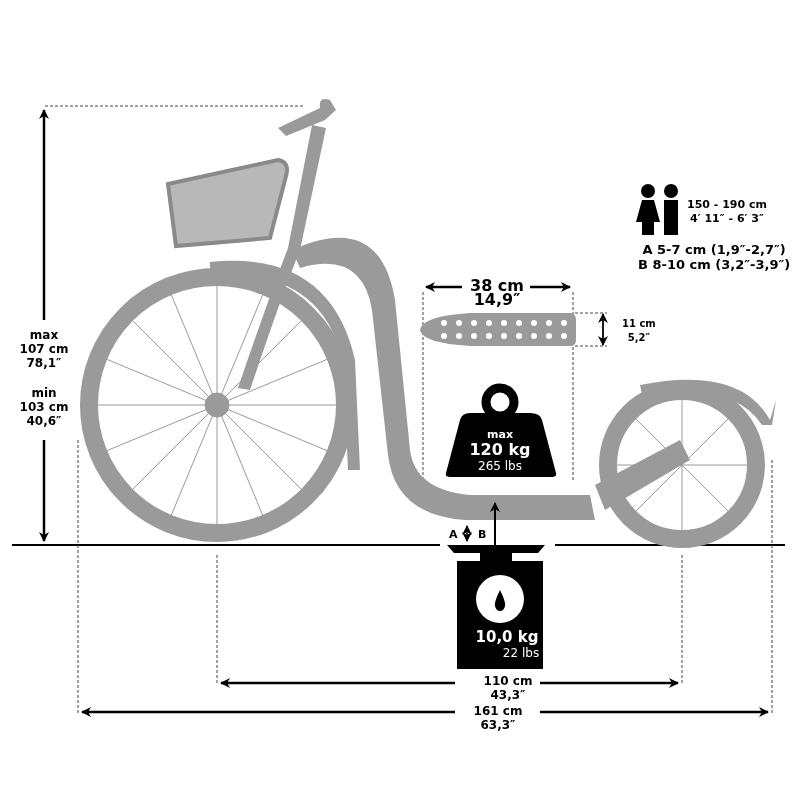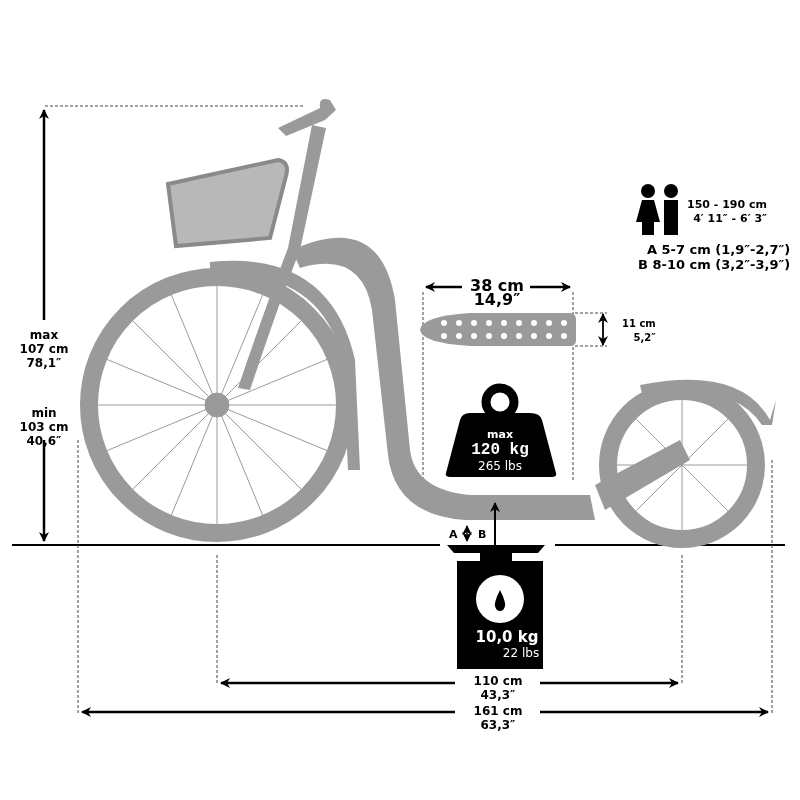--- a/index.html
+++ b/index.html
@@ -1,19 +1,19 @@
 <!DOCTYPE html>
 <html><head>
 <meta charset="utf-8">
 <style>
   html,body{margin:0;padding:0;background:#ffffff;}
   body{width:800px;height:800px;position:relative;overflow:hidden;font-family:"DejaVu Sans","Liberation Sans",sans-serif;}
   #canvas{position:absolute;left:0;top:0;width:800px;height:800px;}
   .lbl{position:absolute;font-weight:bold;color:#000;text-align:center;font-size:12px;line-height:14px;white-space:nowrap;}
-  .lbl-l{text-align:right;}
+  .lbl-l{text-align:center;}
   .wlbl{position:absolute;color:#fff;text-align:center;white-space:nowrap;}
 </style>
 </head>
 <body>
 
 <svg id="canvas" width="800" height="800" viewBox="0 0 800 800" xmlns="http://www.w3.org/2000/svg">
   <defs>
     <marker id="ah" markerWidth="10" markerHeight="10" refX="9" refY="5" orient="auto" markerUnits="userSpaceOnUse">
       <path d="M0,0 L10,5 L0,10 L3,5 Z" fill="#000"></path>
     </marker>
@@ -129,21 +129,21 @@
     <circle cx="500" cy="599" r="24" fill="#fff"></circle>
     <path d="M500,590 Q506,602 505,606 Q504,611 500,611 Q496,611 495,606 Q494,602 500,590 Z" fill="#000"></path>
   </g>
 </svg>
 
 <div class="lbl" style="left:12px;top:328px;width:64px;">
   <div>max</div>
   <div>107 cm</div>
   <div>78,1″</div>
 </div>
-<div class="lbl" style="left:12px;top:386px;width:64px;margin-top:20px;">
+<div class="lbl" style="left:12px;top:386px;width:64px;">
   <div>min</div>
   <div>103 cm</div>
   <div>40,6″</div>
 </div>
 
 <div class="lbl lbl-l" style="left:687px;top:198px;font-size:11px;line-height:14px;">
   <div>150 - 190 cm</div>
   <div>4′ 11″ - 6′ 3″</div>
 </div>
 <div class="lbl lbl-l" style="left:638px;top:242px;font-size:13px;line-height:15px;">
@@ -155,32 +155,32 @@
   <div>38 cm</div>
   <div>14,9″</div>
 </div>
 <div class="lbl lbl-l" style="left:622px;top:317px;font-size:10px;">
   <div>11 cm</div>
   <div>5,2″</div>
 </div>
 
 <div class="wlbl" style="left:450px;top:428px;width:100px;">
   <div style="font-weight:bold;font-size:11px;line-height:13px;">max</div>
-  <div style="font-weight:bold;font-size:16px;line-height:18px;font-family:Liberation Mono, monospace;">120 kg</div>
+  <div style="font-weight:bold;font-size:16px;line-height:18px;">120 kg</div>
   <div style="font-size:12px;line-height:14px;">265 lbs</div>
 </div>
 
 <div class="lbl" style="left:449px;top:528px;font-size:11px;">A</div>
 <div class="lbl" style="left:478px;top:528px;font-size:11px;">B</div>
 
 <div class="wlbl" style="left:457px;top:628px;width:100px;">
   <div style="font-weight:bold;font-size:15px;line-height:18px;">10,0 kg</div>
   <div style="font-size:12px;line-height:14px;padding-left:28px;">22 lbs</div>
 </div>
 
-<div class="lbl" style="left:458px;top:674px;width:80px;">
+<div class="lbl" style="left:468px;top:674px;width:80px;">
   <div>110 cm</div>
   <div>43,3″</div>
 </div>
 <div class="lbl" style="left:458px;top:704px;width:80px;">
   <div>161 cm</div>
   <div>63,3″</div>
 </div>
 
 </body></html>

